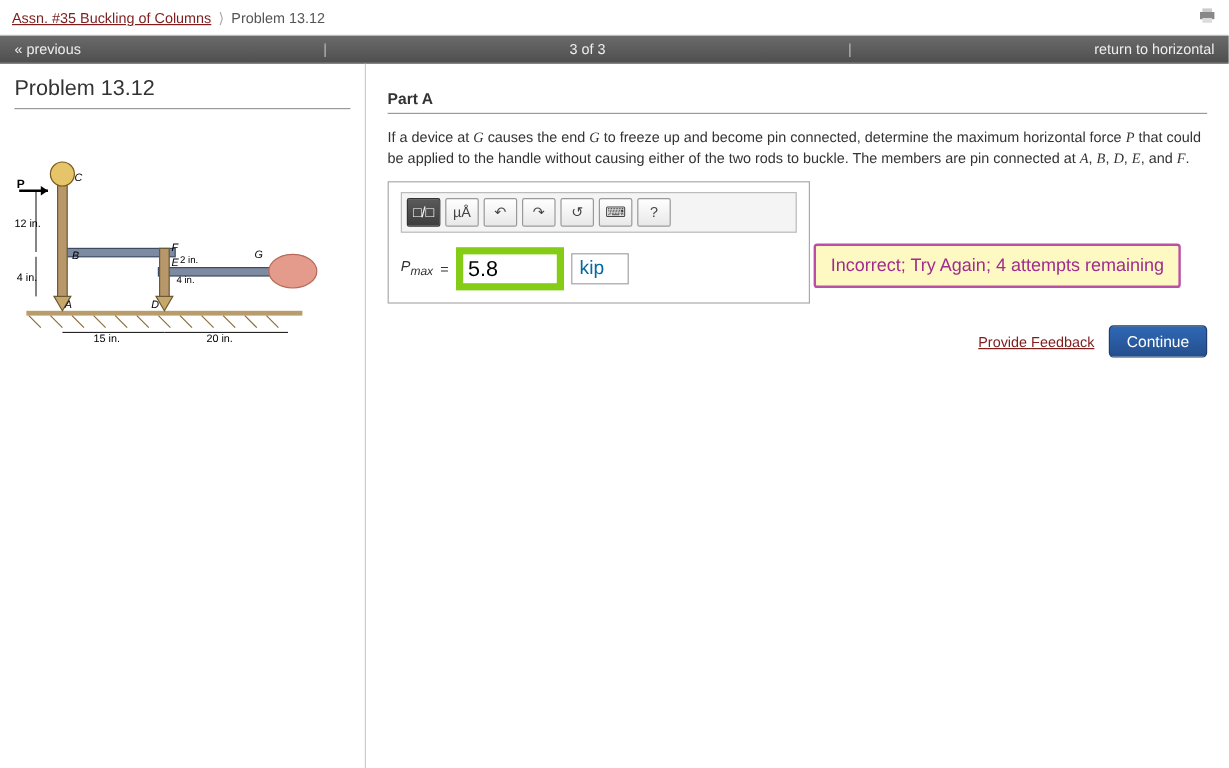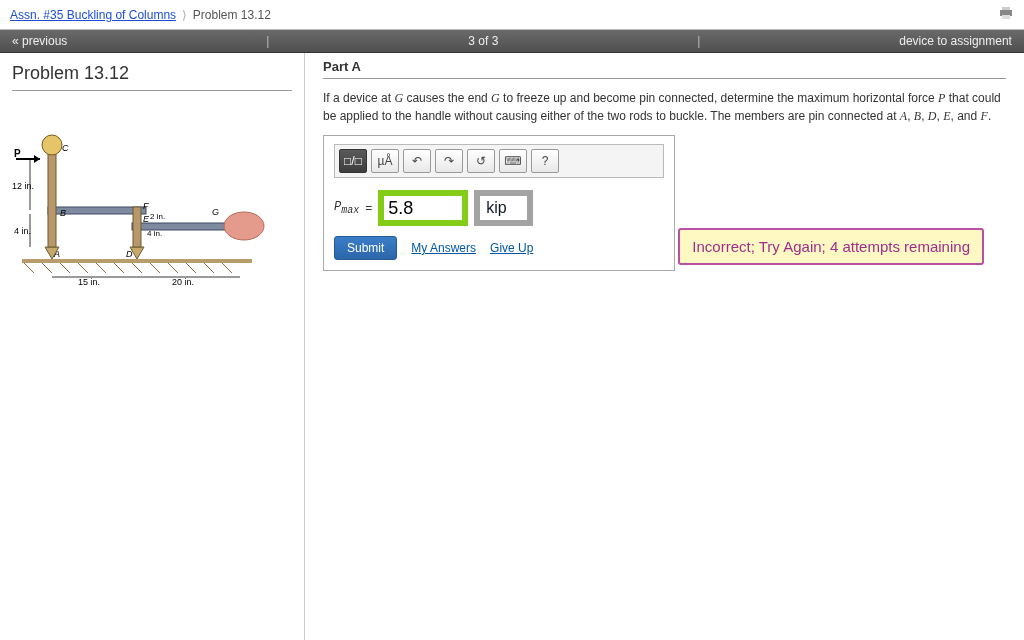--- a/index.html
+++ b/index.html
@@ -1,29 +1,29 @@
 <!DOCTYPE html>
 <html><head>
 <meta charset="utf-8">
 <style>
 html,body{margin:0;padding:0;font-family:Arial,Helvetica,sans-serif;font-size:12px;color:#333;background:#fff}
-a{color:#1d4ed8;text-decoration:underline;cursor:pointer}
+a{color:#7f1d1d;text-decoration:underline;cursor:pointer}
 
 .crumbs{display:flex;align-items:center;gap:6px;padding:6px 10px;font-size:12px;border-bottom:1px solid #bbb}
 .crumbs .sep{color:#aaa}
 .crumbs .here{color:#555}
 .crumb-print{margin-left:auto;color:#666}
 
 .navbar{background:linear-gradient(#6a6a6a,#4f4f4f);color:#eee;display:flex;justify-content:space-between;align-items:center;gap:8px;padding:4px 12px;font-size:12px;border-bottom:1px solid #333}
 .navbar a{color:#eee;text-decoration:none}
 .navbar .div{color:#bbb}
 
 .page{display:flex;height:calc(640px - 28px - 24px);}
 .left{width:305px;border-right:1px solid #ccc;padding:8px 12px;box-sizing:border-box;overflow:auto}
-.right{flex:1;padding:0 18px;box-sizing:border-box;overflow:auto}
+.right{flex:1;padding:16px 18px;box-sizing:border-box;overflow:auto}
 h1.title{font-size:18px;font-weight:normal;margin:2px 0 12px 0;border-bottom:1px solid #999;padding-bottom:6px}
 .stmt{font-size:12px;line-height:1.4;color:#333}
 .stmt .math{font-style:italic;font-family:Georgia,serif}
 .fig-link{margin-top:8px}
 
 .figbar{margin-top:160px;display:flex;align-items:center;gap:4px}
 .figbar .figlbl{border:1px solid #aaa;padding:1px 6px;background:#fff}
 .figbar .spin{width:16px;height:16px;background:#2a63c4;color:#fff;display:flex;align-items:center;justify-content:center;font-size:9px;border-radius:2px}
 .figbar .of{color:#555;margin-left:2px}
 .figbar .arrows{margin-left:auto;display:flex;gap:4px}
@@ -32,24 +32,24 @@
 
 .partHeader{font-weight:bold;font-size:13px;margin:6px 0 10px 0;border-bottom:1px solid #999;padding-bottom:4px}
 .rstmt{font-size:12px;line-height:1.5}
 .emph{font-weight:bold;margin-top:8px}
 
 .panel{margin-top:10px;border:1px solid #aaa;padding:8px 10px 10px 10px;background:#fff;display:inline-block;min-width:330px}
 .toolbar{display:flex;align-items:center;gap:4px;border:1px solid #bbb;padding:4px;background:#f4f4f4}
 .tb{width:26px;height:22px;border:1px solid #999;background:linear-gradient(#fff,#e8e8e8);display:flex;align-items:center;justify-content:center;font-size:12px;color:#444;cursor:pointer;border-radius:2px}
 .tb.dark{background:linear-gradient(#5a5a5a,#3d3d3d);color:#fff;border-color:#333}
 .ansline{margin-top:12px;display:flex;align-items:center;gap:6px}
-.ansline .var{font-style:italic;font-family:Liberation Mono, monospace}
+.ansline .var{font-style:italic;font-family:Liberation Sans, sans-serif}
 .ansline .sub{font-size:10px}
 .ansline input{width:70px;height:24px;font-size:18px;border:6px solid #84cc16;padding:0 4px}
-.ansline .unit{border:6px solid #a3a3a3;padding:3px 20px 3px 6px;font-size:16px;color:#0f172a}
+.ansline .unit{border:1px solid #a3a3a3;padding:3px 20px 3px 6px;font-size:16px;color:#0369a1}
 .btnrow{margin-top:10px;display:flex;align-items:center;gap:14px}
 .btn{background:linear-gradient(#3a7ec9,#2c66aa);color:#fff;border:1px solid #265a94;padding:4px 12px;border-radius:3px;font-size:12px;cursor:pointer}
 .linkish{color:#0058a5;text-decoration:underline;font-size:12px;cursor:pointer}
 
 .result{margin-top:10px;border:2px solid #ba4fa5;color:#a02d8c;background:#fef9c3;padding:8px 12px;font-size:15px;display:inline-block;border-radius:3px}
 
 .actions{display:flex;justify-content:flex-end;align-items:center;gap:12px;margin-top:18px}
 .continue{background:linear-gradient(#2f68b6,#244f8c);color:#fff;border:1px solid #1d3f70;padding:5px 14px;border-radius:4px;font-size:13px;cursor:pointer}
 
 .figbox svg{width:100%;height:100%}
@@ -68,21 +68,21 @@
         <rect x="4" y="9" width="8" height="4" fill="#ddd"></rect>
       </svg>
   </span>
 </div>
 
 <div class="navbar">
   <a>« previous</a>
   <span class="div">|</span>
   <span>3 of 3</span>
   <span class="div">|</span>
-  <a>device to assignment</a>
+  <a>return to horizontal</a>
 </div>
 
 <div class="page">
 
   <div class="left">
     <h1 class="title">Problem 13.12</h1>
 
 
     <div class="figbox">
       <svg viewBox="0 0 265 180">
@@ -157,23 +157,22 @@
         <span class="tb">↺</span>
         <span class="tb">⌨</span>
         <span class="tb">?</span>
       </div>
       <div class="ansline">
         <span class="var"><span>P</span><sub class="sub">max</sub></span>
         <span>=</span>
         <input type="text" value="5.8" style="">
         <span class="unit">kip</span>
       </div>
-      <div class="btnrow">
-        <button class="btn">Submit</button>
-        <span class="linkish">My Answers</span>
-        <span class="linkish">Give Up</span>
-      </div>
     </div>
 
     <div class="result">Incorrect; Try Again; 4 attempts remaining</div>
 
+    <div class="actions">
+      <a>Provide Feedback</a>
+      <button class="continue">Continue</button>
+    </div>
   </div>
 </div>
 
 </body></html>

